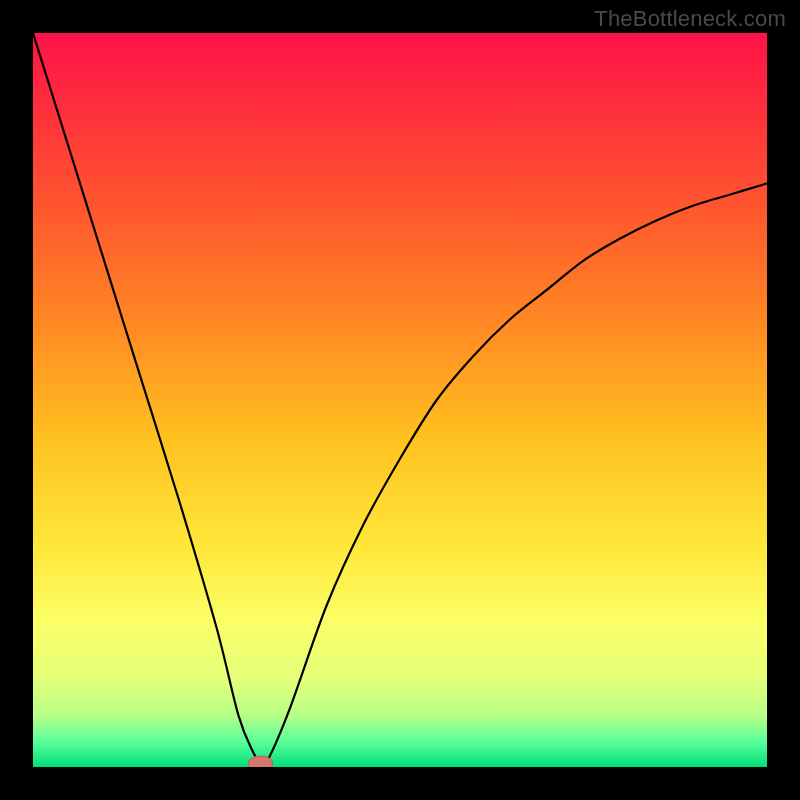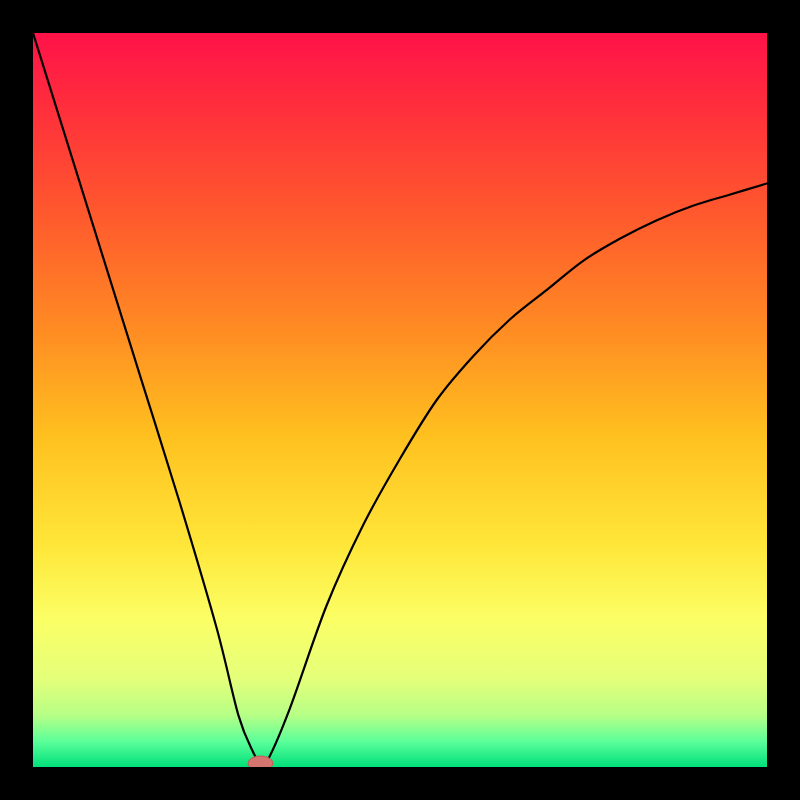--- a/index.html
+++ b/index.html
@@ -34,20 +34,21 @@
     height: 734px;
   }
   .plot svg {
     display: block;
   }
 </style>
 </head>
 <body>
 
 <div class="outer">
+  <div class="watermark">TheBottleneck.com</div>
   <div class="plot">
     <svg id="chart-svg" width="734" height="734" viewBox="0 0 734 734">
       <defs>
         <linearGradient id="bg-grad" x1="0" y1="0" x2="0" y2="1">
             <stop offset="0%" stop-color="#ff1249"></stop>
             <stop offset="10%" stop-color="#ff2e3c"></stop>
             <stop offset="25%" stop-color="#ff5a2d"></stop>
             <stop offset="40%" stop-color="#ff8a23"></stop>
             <stop offset="55.00000000000001%" stop-color="#ffc11f"></stop>
             <stop offset="70%" stop-color="#ffe73a"></stop>

